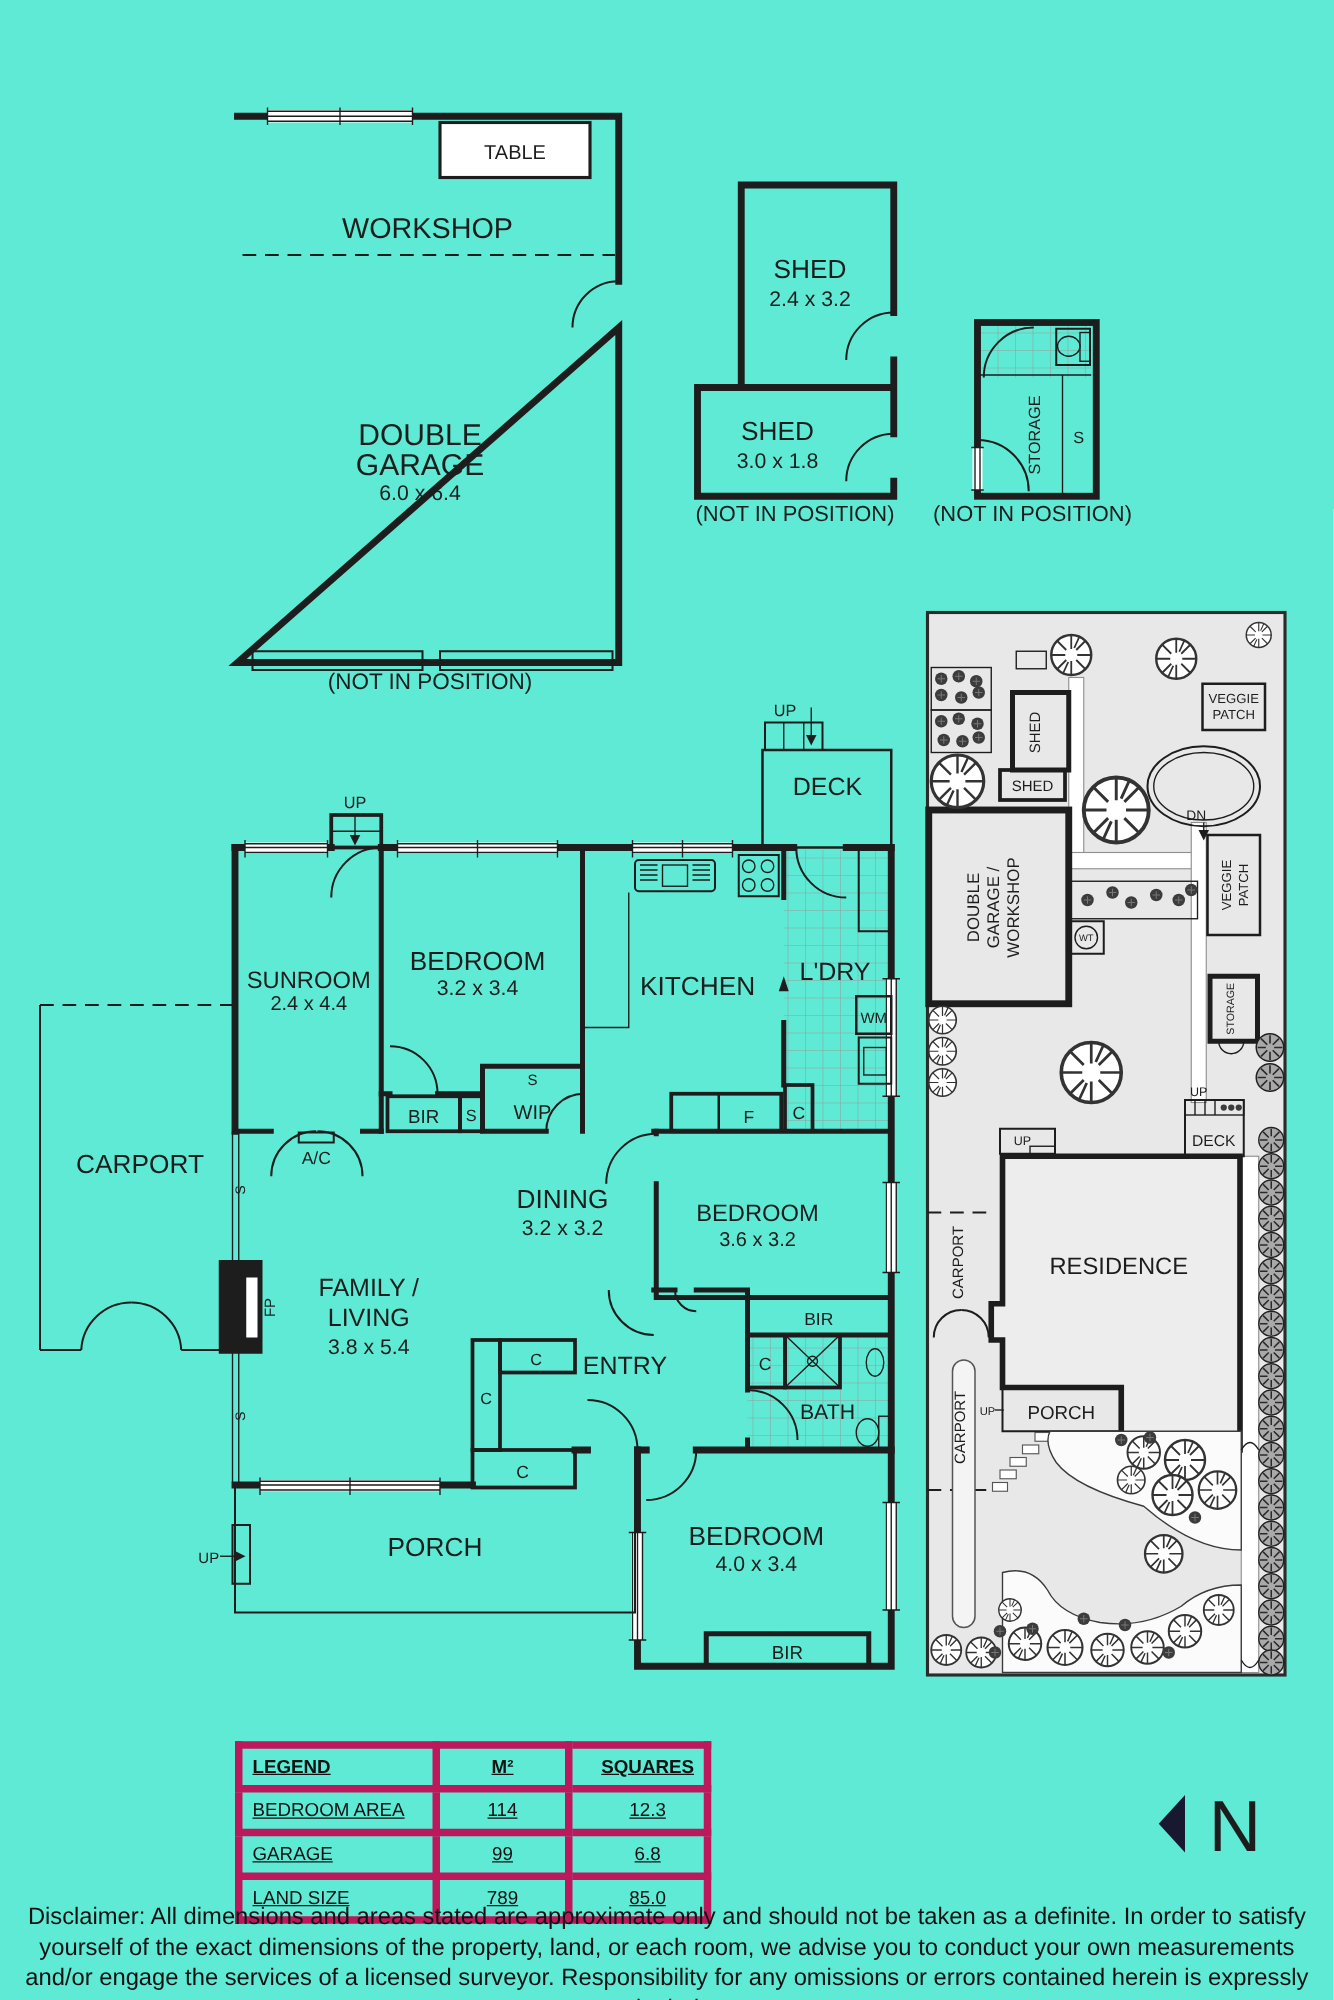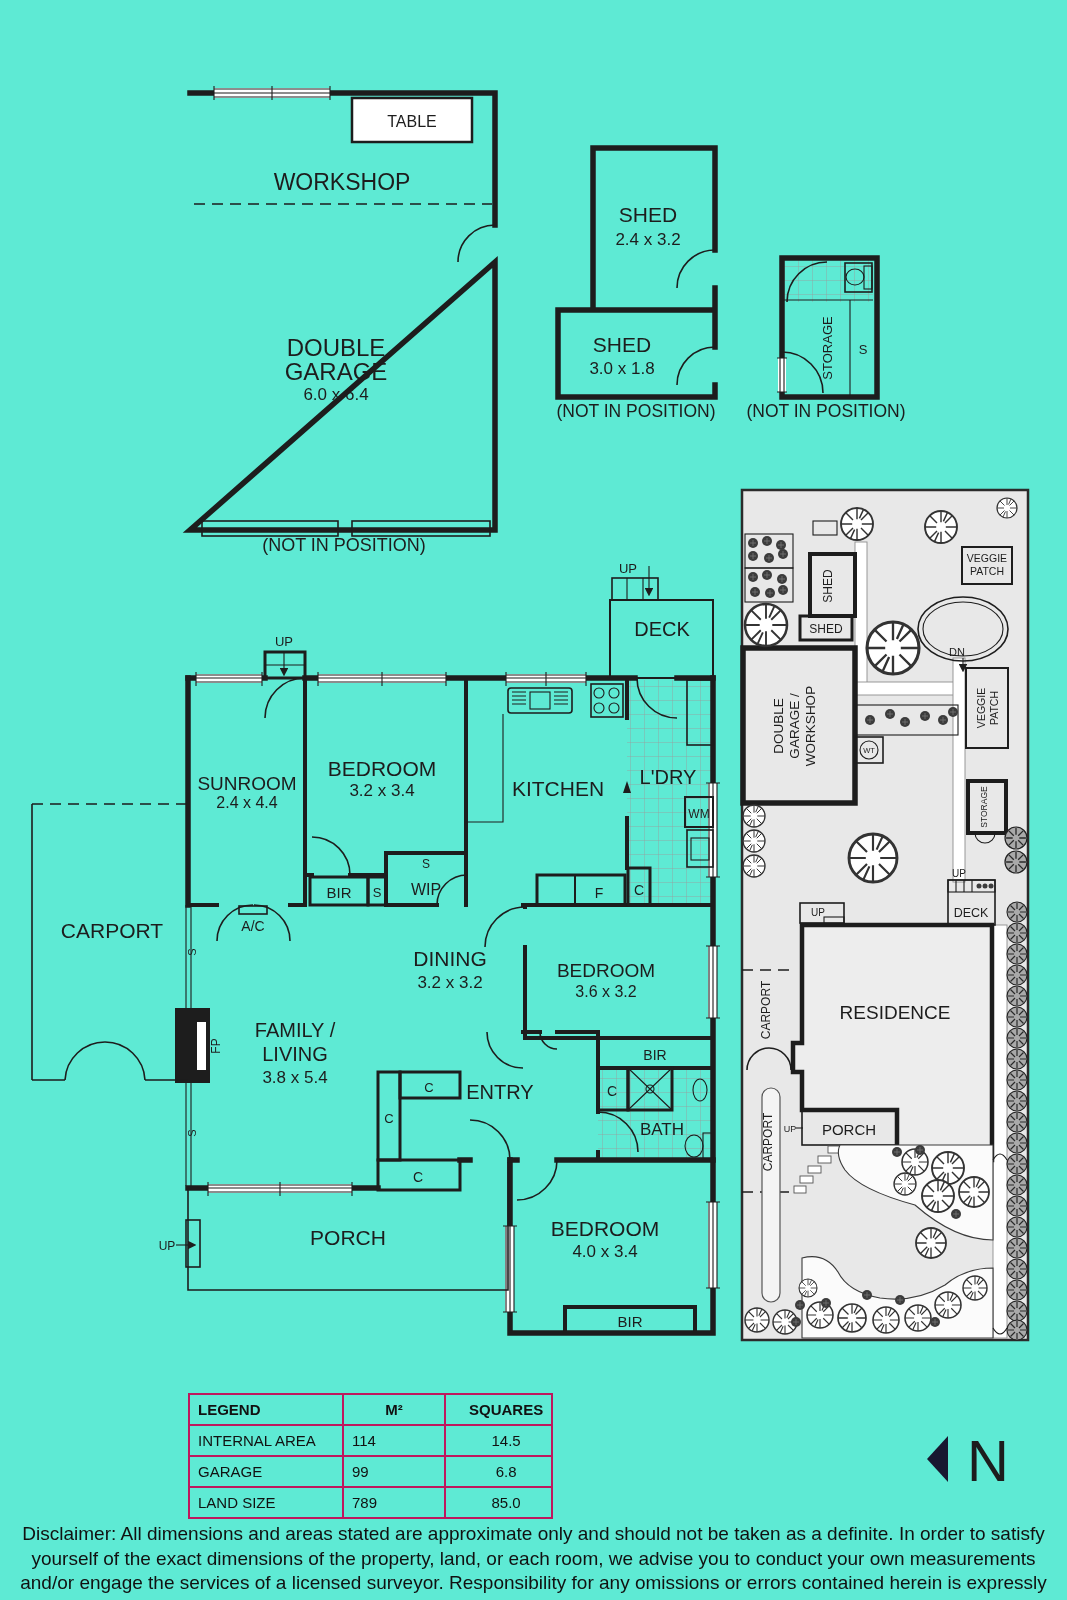--- a/index.html
+++ b/index.html
@@ -8,23 +8,23 @@
   #plan-svg{position:absolute;left:0;top:0;}
   svg text{font-family:"Liberation Sans",sans-serif;fill:#1d1d1d;}
   .wall{stroke:#1d1d1d;fill:none;stroke-linecap:square;}
   .w55{stroke-width:5.5;} .w4{stroke-width:4;} .w3{stroke-width:3;} .w2{stroke-width:2;}
   .thin{stroke:#1d1d1d;stroke-width:1.6;fill:none;}
   .hair{stroke:#1d1d1d;stroke-width:1.1;fill:none;}
   .arc{stroke:#1d1d1d;stroke-width:1.6;fill:none;}
   .dash{stroke:#1d1d1d;stroke-width:1.6;fill:none;stroke-dasharray:11 7;}
   #legend-table{position:absolute;left:188px;top:1393px;border-collapse:collapse;
         font-size:15px;color:#111;}
-  #legend-table td,#legend-table th{border:2px solid #be185d;height:29px;padding:0 8px;}
+  #legend-table td,#legend-table th{border:6px solid #be185d;height:29px;padding:0 8px;text-decoration:underline;}
   #legend-table th{font-weight:bold;text-align:left;}
-  #legend-table .num{text-align:left;width:84px;}
+  #legend-table .num{text-align:center;width:84px;}
   #legend-table .numw{text-align:center;width:58px;padding-left:23px;}
   #legend-table .lab{width:136px;text-align:left;}
   #legend-table thead .num,#legend-table thead .numw{text-align:center;font-weight:bold;margin-top:24px;}
   #disclaimer{position:absolute;left:20px;top:1522px;width:1027px;text-align:center;
         font-size:19px;line-height:1.3;color:#111;}
 </style>
 </head>
 <body>
 
 <div id="page">
@@ -473,23 +473,23 @@
 <table id="legend-table">
   <thead>
     <tr>
       <th class="lab">LEGEND</th>
       <th class="num">M²</th>
       <th class="numw">SQUARES</th>
     </tr>
   </thead>
   <tbody>
     <tr>
-      <td class="lab">INTERNAL AREA</td>
+      <td class="lab">BEDROOM AREA</td>
       <td class="num">114</td>
-      <td class="numw">14.5</td>
+      <td class="numw">12.3</td>
     </tr>
     <tr>
       <td class="lab">GARAGE</td>
       <td class="num">99</td>
       <td class="numw">6.8</td>
     </tr>
     <tr>
       <td class="lab">LAND SIZE</td>
       <td class="num">789</td>
       <td class="numw">85.0</td>

